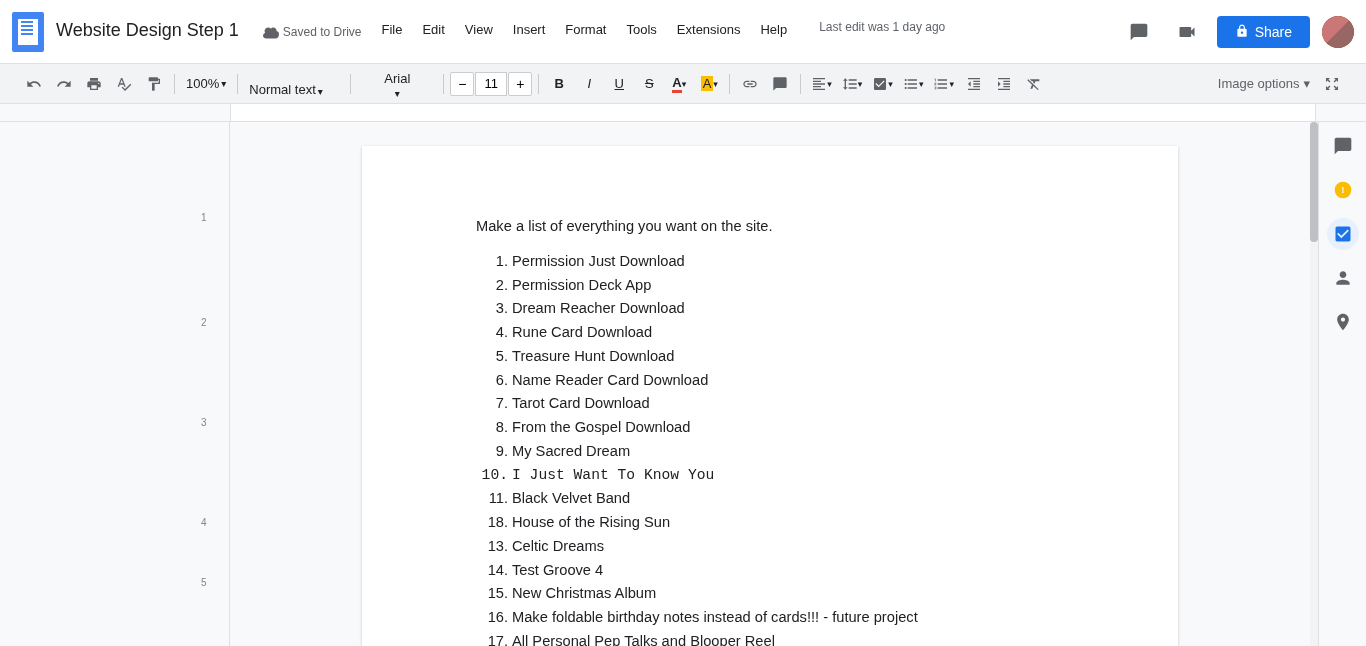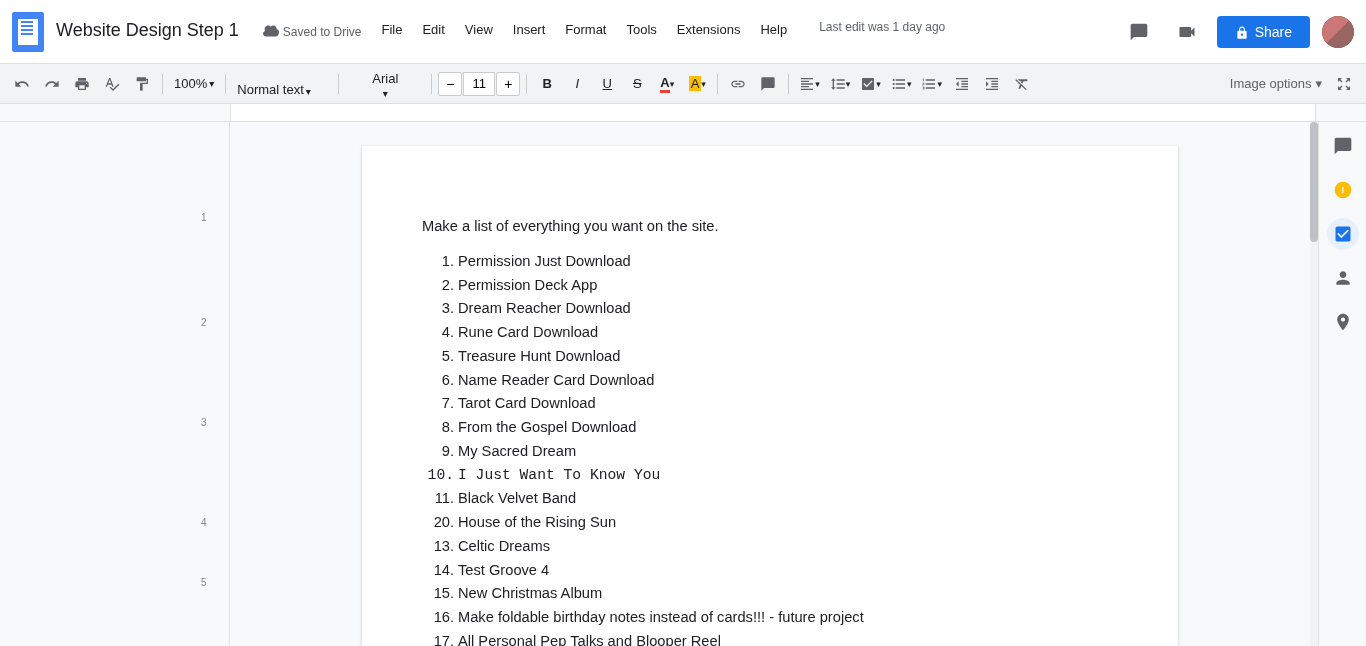--- a/index.html
+++ b/index.html
@@ -32,41 +32,41 @@
     .title-area { display: flex; flex-direction: row; flex: 1; gap: 12px; }
     .doc-title { font-size: 18px; font-weight: 400; color: #202124; margin-bottom: 2px; }
     .menu-bar { display: flex; gap: 4px; }
     .menu-item {
       font-size: 13px;
       padding: 2px 8px;
       color: #202124;
       cursor: pointer;
       border-radius: 4px;
     }
-    .saved-text { font-size: 12px; color: #5f6368; margin-left: 12px; display: flex; align-items: flex-start; gap: 4px; }
+    .saved-text { font-size: 12px; color: #5f6368; margin-left: 12px; display: flex; align-items: flex-end; gap: 4px; }
     .last-edit { font-size: 12px; color: #5f6368; margin-left: 20px; }
     .top-right { display: flex; align-items: center; gap: 12px; margin-left: auto; }
     .icon-btn {
       width: 36px; height: 36px;
       border-radius: 50%;
       display: flex; align-items: center; justify-content: center;
       cursor: pointer;
       background: none; border: none;
       font-size: 18px; color: #5f6368;
     }
     .share-btn {
       background: #1a73e8;
       color: white;
       border: none;
       border-radius: 4px;
       padding: 8px 18px;
       font-size: 14px;
       font-weight: 500;
       cursor: pointer;
-      display: flex; align-items: flex-end; gap: 6px;
+      display: flex; align-items: flex-start; gap: 6px;
     }
     .avatar {
       width: 32px; height: 32px;
       border-radius: 50%;
       background: #8b4513;
       display: flex; align-items: center; justify-content: center;
       color: white; font-size: 13px; font-weight: 500;
       cursor: pointer;
       overflow: hidden;
     }
@@ -75,21 +75,21 @@
       background: linear-gradient(135deg, #c77 50%, #966 50%);
       border-radius: 50%;
     }
 
     
     .toolbar {
       display: flex;
       align-items: center;
       height: 40px;
       background: #f1f3f4;
-      padding: 0 8px;
+      padding: 0 20px;
       gap: 2px;
       border-bottom: 1px solid #e0e0e0;
     }
     .tb-btn {
       height: 28px;
       min-width: 28px;
       border: none;
       background: none;
       cursor: pointer;
       border-radius: 3px;
@@ -170,21 +170,21 @@
       flex: 1;
       background: #f8f9fa;
       overflow-y: auto;
       display: flex;
       justify-content: center;
       padding: 24px 0;
     }
     .doc-page {
       width: 816px;
       background: white;
-      padding: 72px 60px;
+      padding: 72px 114px;
       box-shadow: 0 1px 3px rgba(0,0,0,0.2);
       min-height: 500px;
     }
     .doc-intro {
       font-size: 11pt;
       margin-bottom: 16px;
       font-family: Arial, sans-serif;
     }
     .doc-list {
       font-size: 11pt;
@@ -524,21 +524,21 @@
           </li>
           <li style="display: flex; gap: 4px; margin-bottom: 1px; line-height: 1.55; font-size: 11pt; font-family: Liberation Mono, monospace;">
             <span style="min-width: 32px; text-align: right; flex-shrink: 0;">10.</span>
             <span>I Just Want To Know You</span>
           </li>
           <li style="display: flex; gap: 4px; margin-bottom: 1px; line-height: 1.55; font-size: 11pt; font-family: Arial, sans-serif;">
             <span style="min-width: 32px; text-align: right; flex-shrink: 0;">11.</span>
             <span>Black Velvet Band</span>
           </li>
           <li style="display: flex; gap: 4px; margin-bottom: 1px; line-height: 1.55; font-size: 11pt; font-family: Arial, sans-serif;">
-            <span style="min-width: 32px; text-align: right; flex-shrink: 0;">20.</span>
+            <span style="min-width: 32px; text-align: right; flex-shrink: 0;">18.</span>
             <span>House of the Rising Sun</span>
           </li>
           <li style="display: flex; gap: 4px; margin-bottom: 1px; line-height: 1.55; font-size: 11pt; font-family: Arial, sans-serif;">
             <span style="min-width: 32px; text-align: right; flex-shrink: 0;">13.</span>
             <span>Celtic Dreams</span>
           </li>
           <li style="display: flex; gap: 4px; margin-bottom: 1px; line-height: 1.55; font-size: 11pt; font-family: Arial, sans-serif;">
             <span style="min-width: 32px; text-align: right; flex-shrink: 0;">14.</span>
             <span>Test Groove 4</span>
           </li>

